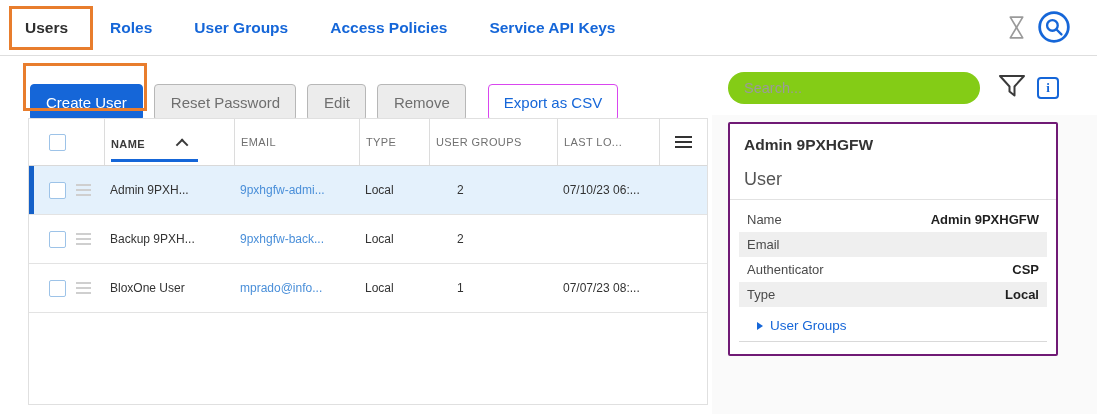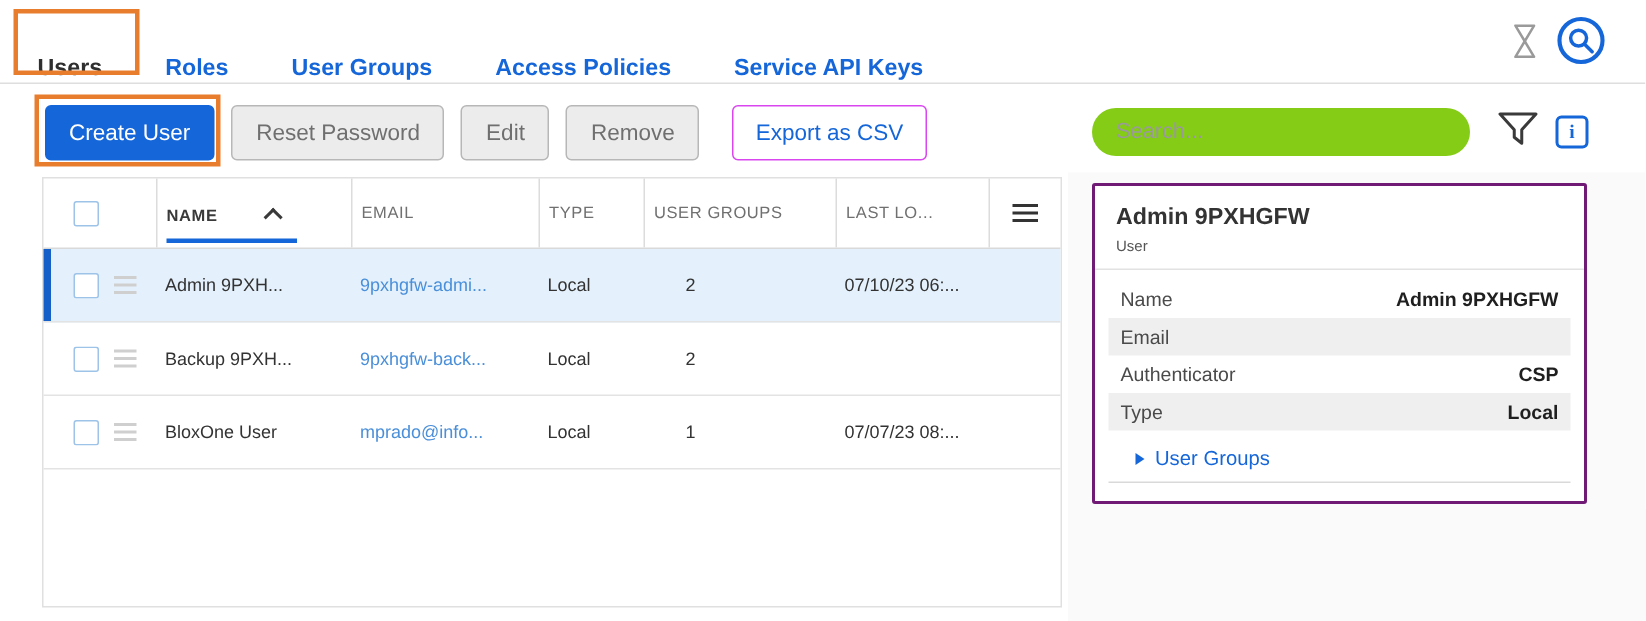--- a/index.html
+++ b/index.html
@@ -6,34 +6,34 @@
   html,body { width:1097px; height:414px; }
   body {
     position:relative; background:#ffffff; overflow:hidden;
     font-family:"Liberation Sans", sans-serif; color:#333;
   }
 
   
   .tabbar {
     position:absolute; left:0; top:0; right:0; height:56px;
     border-bottom:1px solid #dedede; background:#fff;
-    display:flex; align-items:flex-end; padding-left:25px; gap:42px;
+    display:flex; align-items:center; padding-left:25px; gap:42px;
   }
   .tab { font-size:15.5px; font-weight:600; color:#1566d8; cursor:pointer; white-space:nowrap; }
   .tab.active { color:#2f2f2f; font-weight:700; }
 
   .topbar-icons { position:absolute; right:26px; top:10px; display:flex; align-items:center; gap:10px; }
 
   
   .annot { position:absolute; border:3px solid #e87d2d; z-index:9; pointer-events:none; }
   .annot-users { left:9px; top:6px; width:84px; height:44px; }
   .annot-create { left:23px; top:63px; width:124px; height:48px; }
 
   
-  .toolbar { position:absolute; left:30px; top:70px; display:flex; align-items:flex-end; }
+  .toolbar { position:absolute; left:30px; top:84px; display:flex; align-items:flex-end; }
   .btn {
     height:37px; padding:0 15px; font-size:15px; border-radius:4px; cursor:pointer;
     font-family:"Liberation Sans", sans-serif; white-space:nowrap;
   }
   .btn-primary { background:#1566d8; border:1px solid #1566d8; color:#fff; }
   .btn-gray { background:#ececec; border:1px solid #b7b7b7; color:#6f6f6f; margin-left:11px;padding-left:16px; }
   .btn-gray:first-of-type { margin-left:8px; }
   .btn-outline { background:#fff; border:1px solid #d946ef; color:#1566d8; font-weight:400; margin-left:22px; }
 
   
@@ -88,21 +88,21 @@
   .cell-email { color:#4a8fd9; cursor:pointer; }
 
   
   .right-panel { position:absolute; left:712px; top:115px; width:385px; height:299px; background:#fafafa; }
   .detail-card {
     position:absolute; left:16px; top:7px; width:330px; background:#fff;
     border:2px solid #701a75; border-radius:2px; padding-bottom:12px;
   }
   .detail-head { padding:12px 14px 9px 14px; border-bottom:1px solid #e2e2e2; }
   .detail-title { font-size:15.5px; font-weight:700; color:#333; }
-  .detail-sub { font-size:10px; color:#555; margin-top:5px; }
+  .detail-sub { font-size:18px; color:#555; margin-top:15px; }
   .detail-fields { margin:7px 9px 0 9px; }
   .dfield { display:flex; align-items:center; padding:5px 8px; font-size:13px; }
   .dfield:nth-child(even) { background:#efefef; }
   .dfield .dlabel { color:#4a4a4a; white-space:nowrap; }
   .dfield .dvalue { flex:1; text-align:right; font-weight:700; color:#1f1f1f; white-space:nowrap; overflow:hidden; }
   .detail-link-row {
     display:flex; align-items:center; gap:7px; padding:9px 18px 8px 18px;
     color:#1566d8; font-size:13.5px; cursor:pointer; border-bottom:1px solid #d9d9d9; margin:2px 9px 0 9px;
   }
   .tri-right { width:0; height:0; border-left:6px solid #1566d8; border-top:4.5px solid transparent; border-bottom:4.5px solid transparent; display:inline-block; }

